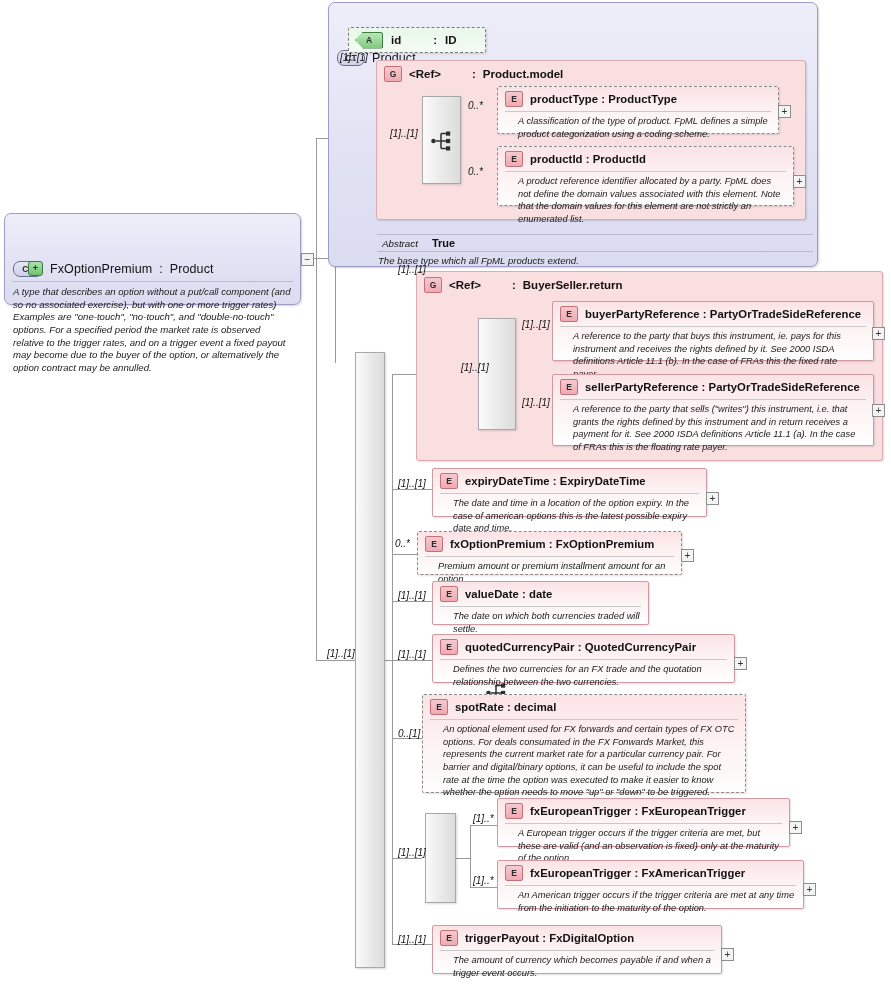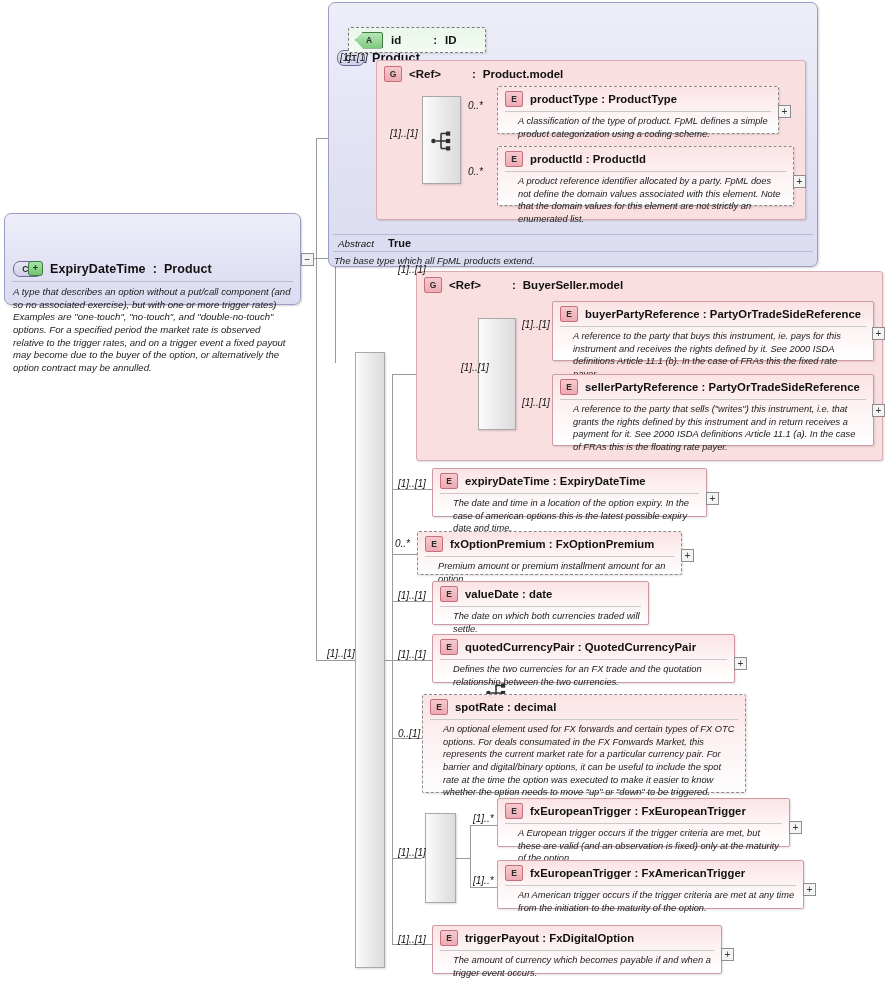--- a/index.html
+++ b/index.html
@@ -1,34 +1,34 @@
 <!DOCTYPE html>
 <html><head>
 <meta charset="utf-8">
 <style>
   html,body{margin:0;padding:0;background:#ffffff;}
   body{font-family:"Liberation Sans",sans-serif;-webkit-font-smoothing:antialiased;}
   #root{position:relative;width:891px;height:987px;overflow:hidden;background:#fff;}
 
   
-  .abs{position:absolute;box-sizing:border-box;}
+  .abs{position:absolute;box-sizing:border-box;padding-left:44px;}
 
   
   .hline{position:absolute;height:0;border-top:1px solid #9a9a9a;}
   .vline{position:absolute;width:0;border-left:1px solid #9a9a9a;}
 
   
   .card{position:absolute;font-style:italic;font-size:10px;color:#111;white-space:nowrap;}
 
   
   .ctbox{position:absolute;box-sizing:border-box;border:1px solid #9c9cc4;border-radius:7px;
          background:linear-gradient(180deg,#eeeef9 0%,#e2e2f4 55%,#dcdcf1 100%);
          box-shadow:1px 1px 2px rgba(0,0,0,.18);}
   .ctbox .hdr{display:flex;align-items:center;gap:7px;padding:5px 8px 4px 8px;margin-top:42px;}
-  .ctbox .ttl{font-size:12.5px;font-weight:bold;color:#111;letter-spacing:.1px;white-space:nowrap;}
+  .ctbox .ttl{font-size:12.5px;font-weight:normal;color:#111;letter-spacing:.1px;white-space:nowrap;}
   .rule{height:1px;background:#b9b9d4;margin:0 7px;}
   .annot{font-style:italic;font-size:9.6px;line-height:1.32;color:#1a1a1a;padding:4px 8px 5px 8px;}
   .abstractrow{display:flex;gap:14px;font-size:9.8px;padding:2px 8px 2px 8px;align-items:baseline;}
   .abstractrow .k{font-style:italic;color:#111;}
   .abstractrow .v{font-weight:bold;font-size:11px;color:#111;}
 
   
   .ic{display:inline-flex;align-items:center;justify-content:center;
       font-size:8.5px;font-weight:bold;color:#2b2b2b;line-height:1;flex:none;}
   .ic-ct{width:28px;height:14px;border:1px solid #6b6b96;border-radius:7px;
@@ -117,21 +117,21 @@
   <div class="hline" style="left:530px;top:407px;width:22px;"></div>
 
   <div class="hline" style="left:456px;top:858px;width:14px;"></div>
   <div class="vline" style="left:470px;top:825px;height:62px;"></div>
   <div class="hline" style="left:470px;top:825px;width:27px;"></div>
   <div class="hline" style="left:470px;top:887px;width:27px;"></div>
 
   <div class="ctbox" style="left:4px;top:213px;width:297px;height:92px;">
     <div class="hdr">
       <span class="ic ic-ct">CT<span class="plus">+</span></span>
-      <span class="ttl">ExpiryDateTime</span>
+      <span class="ttl">FxOptionPremium</span>
       <span class="ttl">:</span>
       <span class="ttl">Product</span>
     </div>
     <div class="rule"></div>
     <div class="annot">A type that describes an option without a put/call component (and so no associated exercise), but with one or more trigger rates) Examples are "one-touch", "no-touch", and "double-no-touch" options. For a specified period the market rate is observed relative to the trigger rates, and on a trigger event a fixed payout may become due to the buyer of the option, or alternatively the option contract may be annulled.</div>
   </div>
   <div class="exp" style="left:301px;top:253px;">−</div>
 
   <div class="ctbox" style="left:328px;top:2px;width:490px;height:265px;">
     <div class="hdr">
@@ -202,21 +202,21 @@
   <div class="compbar" style="left:355px;top:352px;width:30px;height:616px;">
     
   </div>
   <div class="card" style="left:327px;top:648px;">[1]..[1]</div>
 
   <div class="grpbox" style="left:416px;top:271px;width:467px;height:190px;">
     <div class="ghdr">
       <span class="ic ic-g">G</span>
       <span class="gttl">&lt;Ref&gt;</span>
       <span class="gttl" style="margin-left:24px">:</span>
-      <span class="gttl">BuyerSeller.model</span>
+      <span class="gttl">BuyerSeller.return</span>
     </div>
   </div>
   <div class="card" style="left:398px;top:264px;">[1]..[1]</div>
 
   <div class="compbar" style="left:478px;top:318px;width:38px;height:112px;">
     <svg class="compico" style="left:7px;top:362px;" width="24" height="24" viewBox="0 0 24 24">
       <circle cx="2.5" cy="12" r="2.3" fill="#2f2f2f"></circle>
       <path d="M5 12 H10 M10 4.5 V19.5 M10 4.5 H15 M10 12 H15 M10 19.5 H15" stroke="#2f2f2f" stroke-width="1.5" fill="none"></path>
       <rect x="15" y="2.5" width="4.2" height="4.2" fill="#2f2f2f"></rect>
       <rect x="15" y="9.9" width="4.2" height="4.2" fill="#2f2f2f"></rect>

